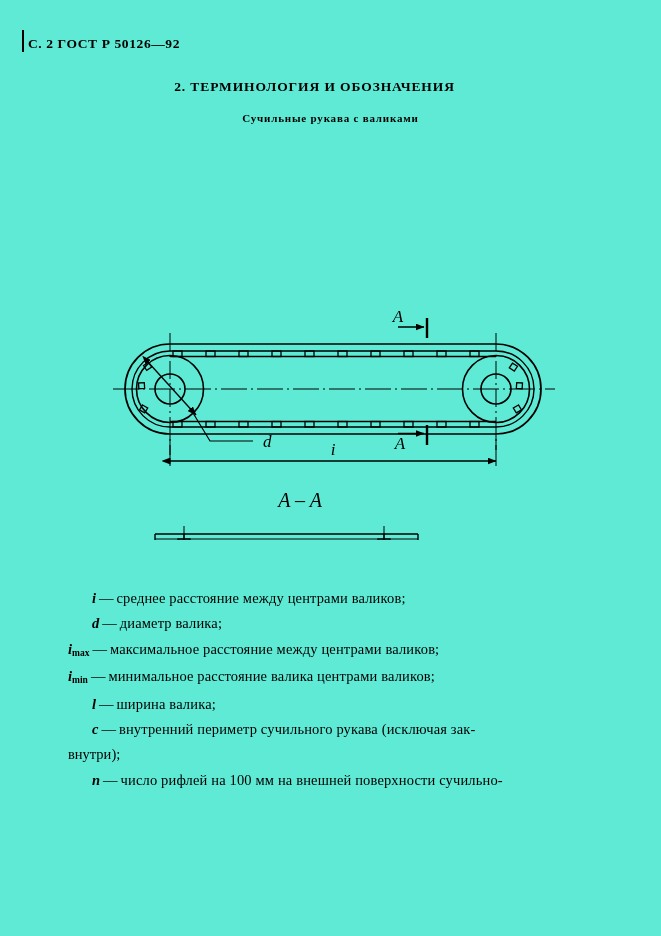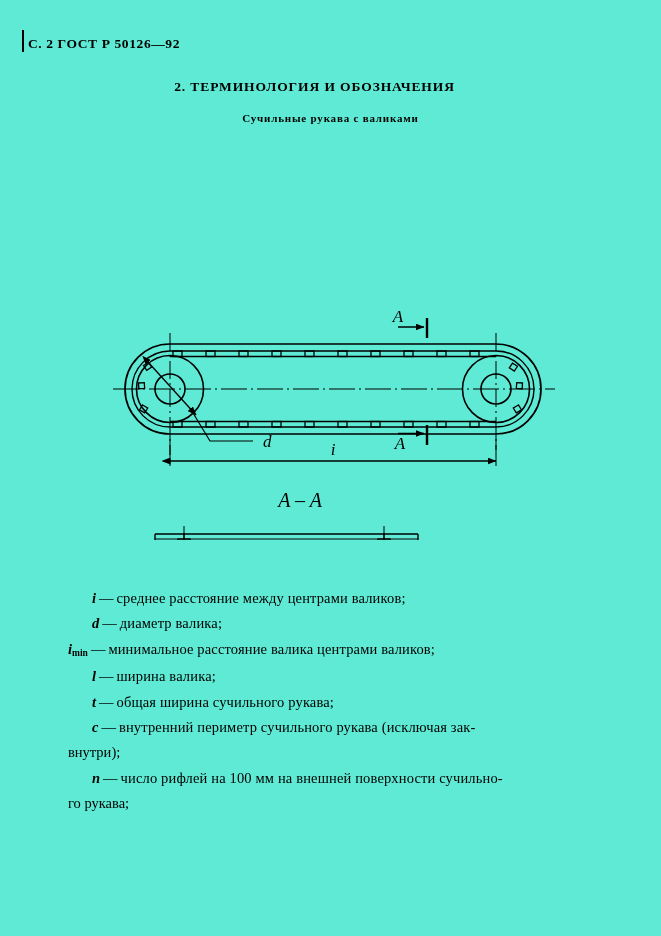--- a/index.html
+++ b/index.html
@@ -324,39 +324,38 @@
   <div class="definitions">
 
     <div class="def-row ind-1">
       <span class="sym">i</span><span class="dash">—</span><span class="def-text">среднее расстояние между центрами валиков;</span>
     </div>
 
     <div class="def-row ind-1">
       <span class="sym">d</span><span class="dash">—</span><span class="def-text">диаметр валика;</span>
     </div>
 
+    <div class="def-row ind-0">
+      <span class="sym"><span>i</span><sub>max</sub></span><span class="dash">—</span><span class="def-text">максимальное расстояние между центрами валиков;</span>
+    </div>
 
     <div class="def-row ind-0">
       <span class="sym"><span>i</span><sub>min</sub></span><span class="dash">—</span><span class="def-text">минимальное расстояние валика центрами валиков;</span>
     </div>
 
     <div class="def-row ind-1">
       <span class="sym">l</span><span class="dash">—</span><span class="def-text">ширина валика;</span>
     </div>
 
 
-    <div class="def-row ind-1">
-      <span class="sym">t</span><span class="dash">—</span><span class="def-text">общая ширина сучильного рукава;</span>
-    </div>
 
     <div class="def-row ind-1">
       <span class="sym">c</span><span class="dash">—</span><span class="def-text">внутренний периметр сучильного рукава (исключая зак-</span>
     </div>
     <div class="def-row cont">внутри);</div>
 
     <div class="def-row ind-1">
       <span class="sym">n</span><span class="dash">—</span><span class="def-text">число рифлей на 100 мм на внешней поверхности сучильно-</span>
     </div>
-    <div class="def-row cont">го рукава;</div>
 
 
   </div>
 </div>
 
 </body></html>

